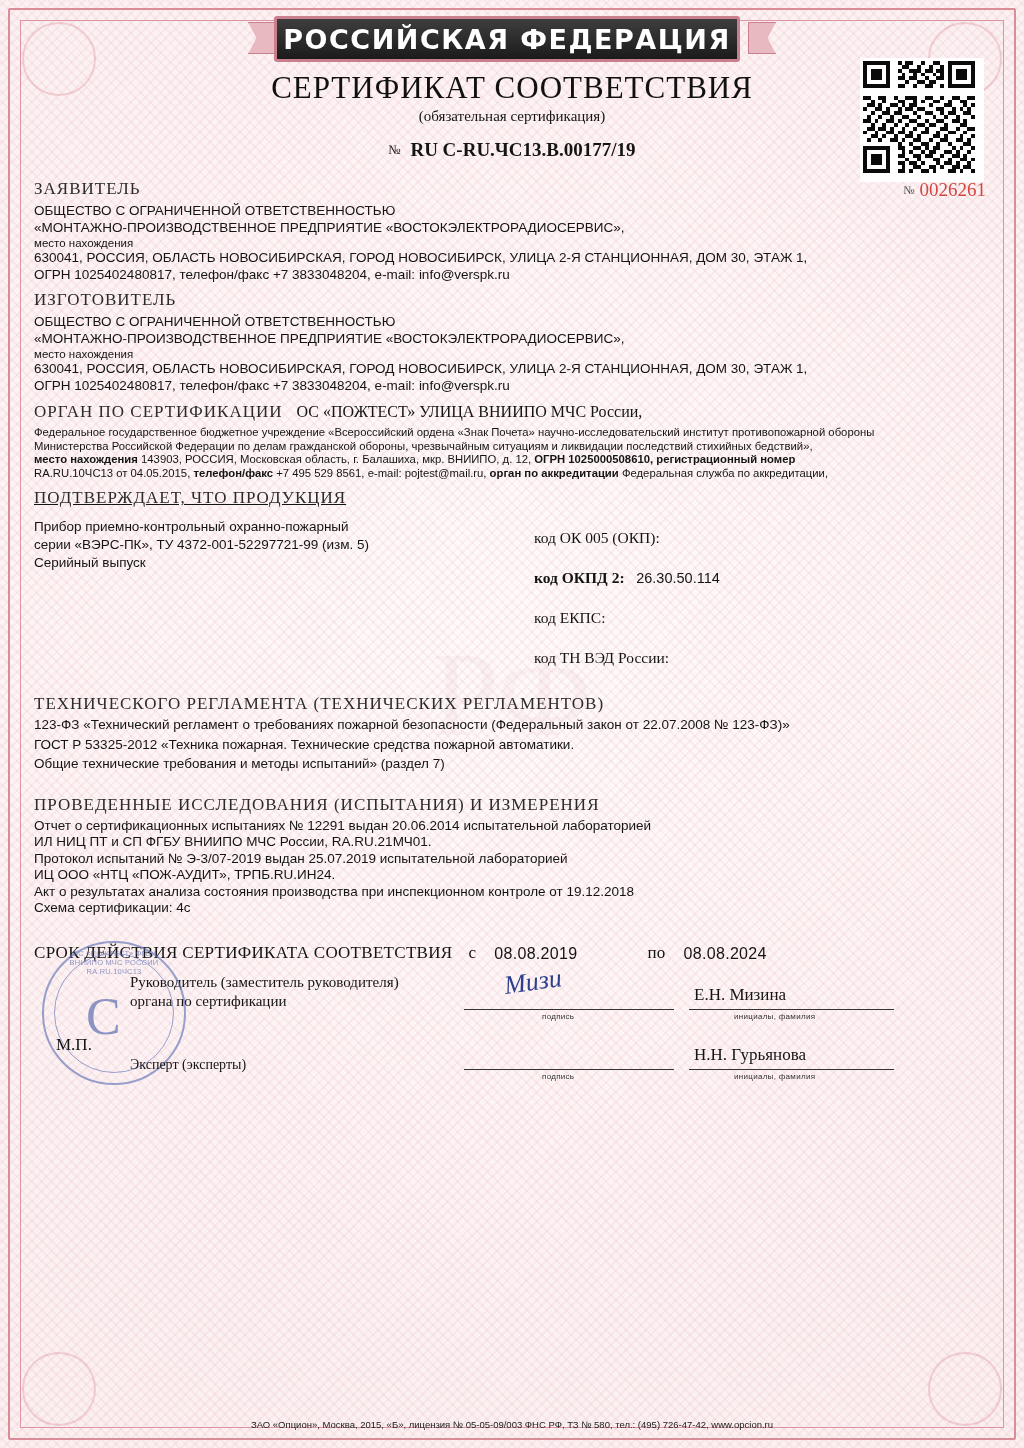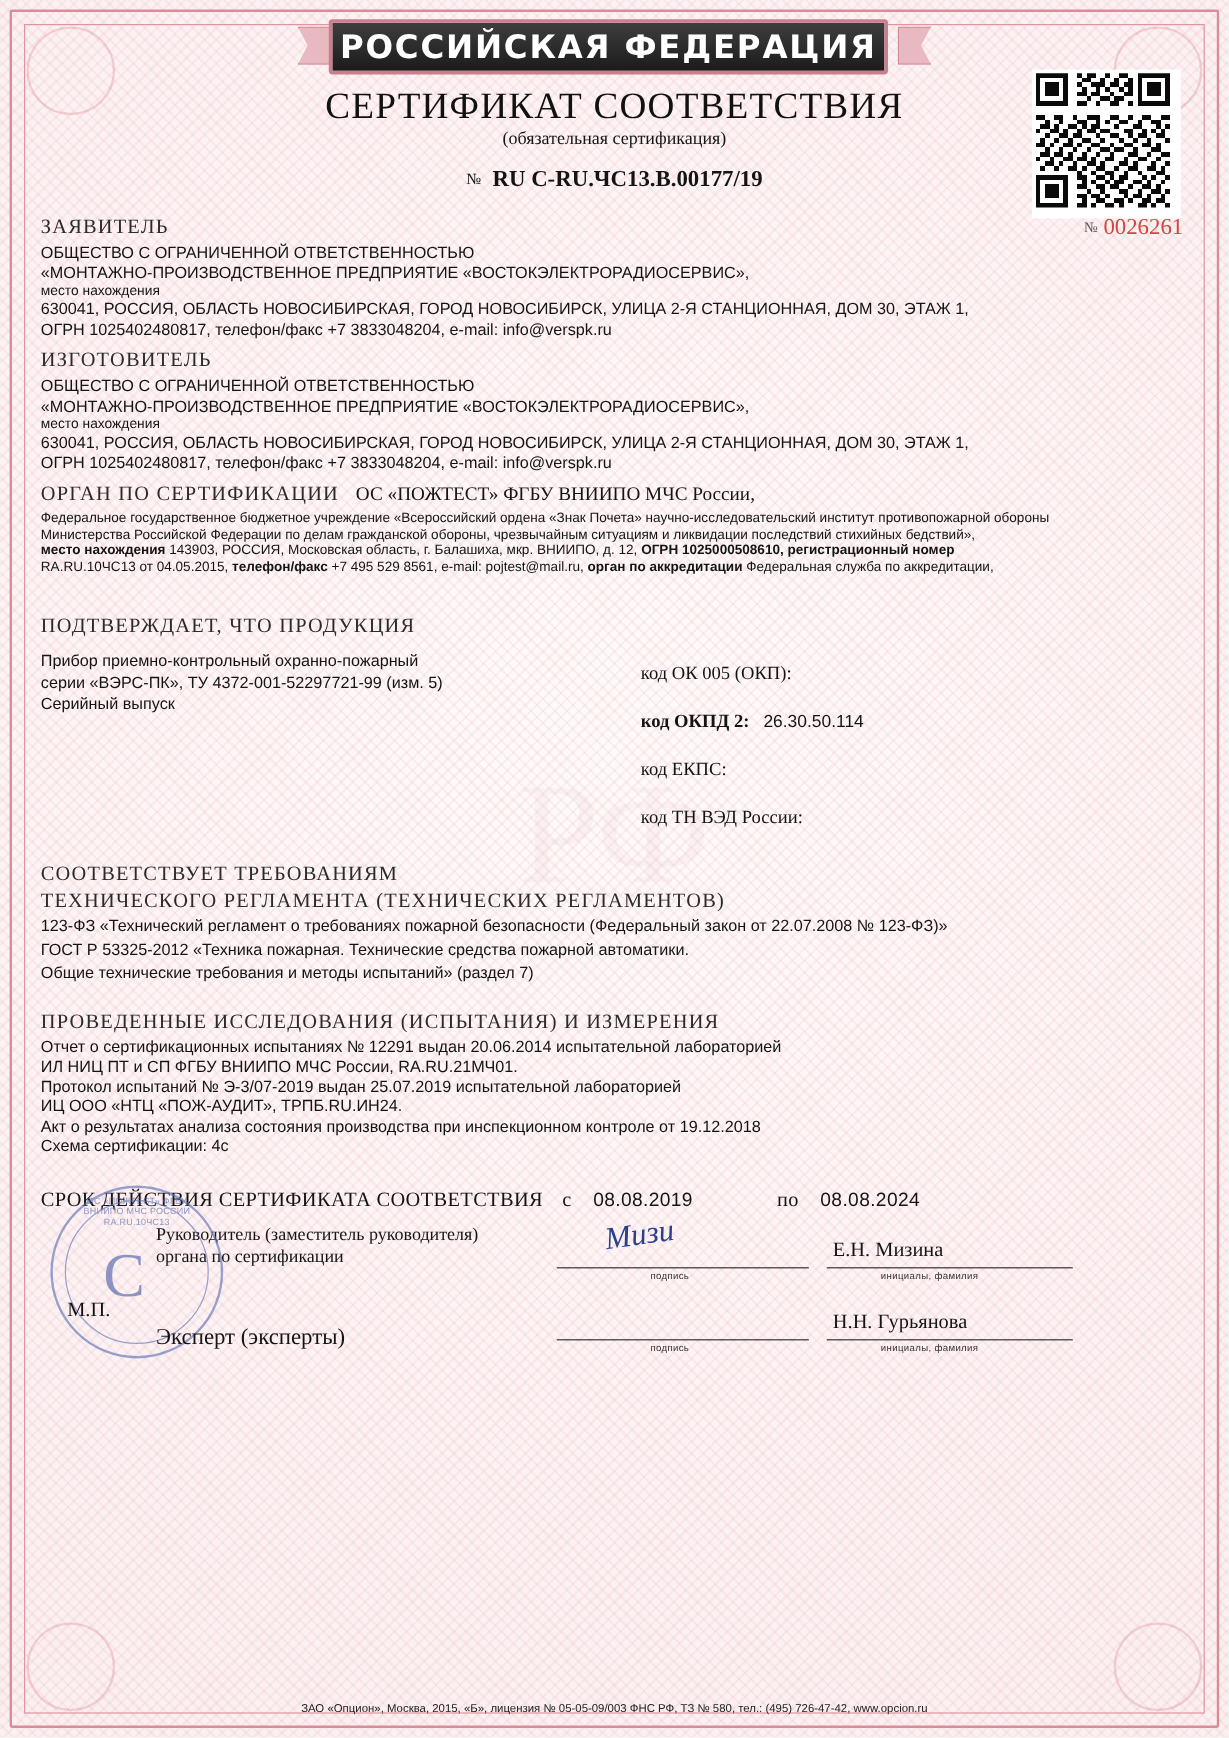--- a/index.html
+++ b/index.html
@@ -130,21 +130,21 @@
   .validity .sp1{width:16px;} .validity .sp2{width:70px;} .validity .sp3{width:18px;}
 
   .sign-area{position:relative;margin-top:10px;height:104px;}
   .sign-role{font-family:"Liberation Serif",serif;font-size:15px;line-height:19px;padding-left:96px;}
   .sig-line{
     position:absolute;border-bottom:1px solid #333;
   }
   .cap{position:absolute;font-size:8px;color:#333;letter-spacing:.3px;}
   .name{position:absolute;font-family:"Liberation Serif",serif;font-size:17px;}
   .mp{position:absolute;left:22px;top:62px;font-family:"Liberation Serif",serif;font-size:17px;}
-  .expert{position:absolute;left:96px;top:84px;font-family:"Liberation Serif",serif;font-size:19px;}
+  .expert{position:absolute;left:96px;top:84px;font-family:"Liberation Serif",serif;font-size:14px;}
 
   .handwrite{
     position:absolute;font-family:"Liberation Serif",serif;font-style:italic;
     color:#2b3f8c;font-size:26px;transform:rotate(-8deg);
   }
 
   
   .stamp{
     position:absolute;left:8px;top:-32px;width:140px;height:140px;border-radius:50%;
     border:2px solid #5b6fb5;opacity:.62;
@@ -423,30 +423,30 @@
       <div class="sec-head sp">ИЗГОТОВИТЕЛЬ</div>
       <div class="org-head">ОБЩЕСТВО С ОГРАНИЧЕННОЙ ОТВЕТСТВЕННОСТЬЮ</div>
       <div class="org-head">«МОНТАЖНО-ПРОИЗВОДСТВЕННОЕ ПРЕДПРИЯТИЕ «ВОСТОКЭЛЕКТРОРАДИОСЕРВИС»,</div>
       <div class="mesto">место нахождения</div>
       <div class="line">630041, РОССИЯ, ОБЛАСТЬ НОВОСИБИРСКАЯ, ГОРОД НОВОСИБИРСК, УЛИЦА 2-Я СТАНЦИОННАЯ, ДОМ 30, ЭТАЖ 1,</div>
       <div class="line">ОГРН 1025402480817, телефон/факс +7 3833048204, e-mail: info@verspk.ru</div>
     </div>
 
     <div class="organ-row">
       <div class="sec-head sp" style="margin:0;">ОРГАН ПО СЕРТИФИКАЦИИ</div>
-      <div class="val">ОС «ПОЖТЕСТ» ФГБУ ВНИИПО МЧС России,</div>
+      <div class="val">ОС «ПОЖТЕСТ» УЛИЦА ВНИИПО МЧС России,</div>
     </div>
     <div style="margin-top:4px;">
       <div class="small">Федеральное государственное бюджетное учреждение «Всероссийский ордена «Знак Почета» научно-исследовательский институт противопожарной обороны</div>
       <div class="small">Министерства Российской Федерации по делам гражданской обороны, чрезвычайным ситуациям и ликвидации последствий стихийных бедствий»,</div>
       <div class="small"><b>место нахождения</b><span> 143903, РОССИЯ, Московская область, г. Балашиха, мкр. ВНИИПО, д. 12, </span><b>ОГРН 1025000508610, регистрационный номер</b></div>
       <div class="small"><span>RA.RU.10ЧС13 от 04.05.2015, </span><b>телефон/факс</b><span> +7 495 529 8561, e-mail: pojtest@mail.ru, </span><b>орган по аккредитации</b><span> Федеральная служба по аккредитации,</span></div>
     </div>
 
-    <div style="margin-top:32px;">
+    <div style="margin-top:8px;text-decoration:underline;">
       <div class="sec-head sp">ПОДТВЕРЖДАЕТ, ЧТО ПРОДУКЦИЯ</div>
     </div>
     <div class="prod-wrap">
       <div class="prod-left">
         <div>Прибор приемно-контрольный охранно-пожарный</div>
         <div>серии «ВЭРС-ПК», ТУ 4372-001-52297721-99 (изм. 5)</div>
         <div>Серийный выпуск</div>
       </div>
       <div class="prod-right">
         <div><span class="k">код ОК 005 (ОКП):</span>
@@ -454,21 +454,20 @@
         <div><span class="k"><b>код ОКПД 2:</b></span>
           &nbsp;&nbsp;<span class="code-val">26.30.50.114</span></div>
         <div><span class="k">код ЕКПС:</span>
           <span class="code-val"></span></div>
         <div><span class="k">код ТН ВЭД России:</span>
           <span class="code-val"></span></div>
       </div>
     </div>
 
     <div class="req-block">
-      <div class="sec-head sp">СООТВЕТСТВУЕТ ТРЕБОВАНИЯМ</div>
       <div class="sec-head sp">ТЕХНИЧЕСКОГО РЕГЛАМЕНТА (ТЕХНИЧЕСКИХ РЕГЛАМЕНТОВ)</div>
       <div class="line">123-ФЗ «Технический регламент о требованиях пожарной безопасности (Федеральный закон от 22.07.2008 № 123-ФЗ)»</div>
       <div class="line">ГОСТ Р 53325-2012 «Техника пожарная. Технические средства пожарной автоматики.</div>
       <div class="line">Общие технические требования и методы испытаний» (раздел 7)</div>
     </div>
 
     <div class="studies">
       <div class="sec-head sp">ПРОВЕДЕННЫЕ ИССЛЕДОВАНИЯ (ИСПЫТАНИЯ) И ИЗМЕРЕНИЯ</div>
       <div class="line">Отчет о сертификационных испытаниях № 12291 выдан 20.06.2014 испытательной лабораторией</div>
       <div class="line">ИЛ НИЦ ПТ и СП ФГБУ ВНИИПО МЧС России, RA.RU.21МЧ01.</div>

